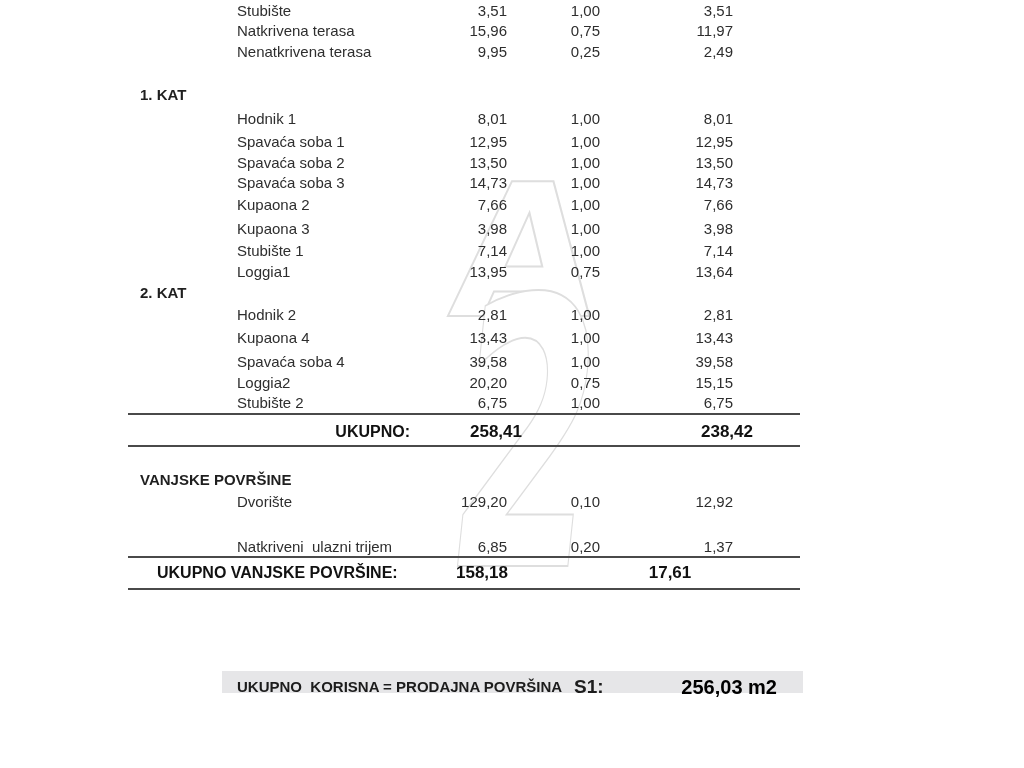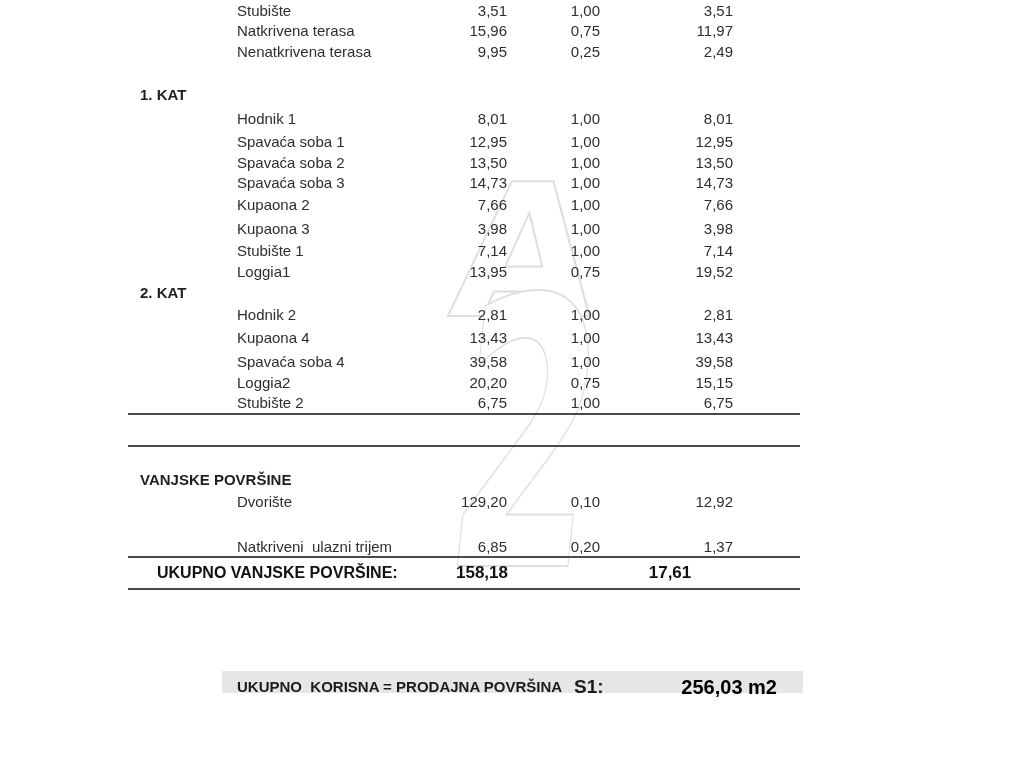--- a/index.html
+++ b/index.html
@@ -102,21 +102,21 @@
   <div class="row" style="top:241px">
     <span class="lbl">Stubište 1</span>
     <span class="c1">7,14</span>
     <span class="c2">1,00</span>
     <span class="c3">7,14</span>
   </div>
   <div class="row" style="top:262px">
     <span class="lbl">Loggia1</span>
     <span class="c1">13,95</span>
     <span class="c2">0,75</span>
-    <span class="c3">19,52</span>
+    <span class="c3">13,64</span>
   </div>
 
   <div class="heading" style="top:283px">2. KAT</div>
   <div class="row" style="top:305px">
     <span class="lbl">Hodnik 2</span>
     <span class="c1">2,81</span>
     <span class="c2">1,00</span>
     <span class="c3">2,81</span>
   </div>
   <div class="row" style="top:328px">
@@ -138,20 +138,25 @@
     <span class="c3">15,15</span>
   </div>
   <div class="row" style="top:393px">
     <span class="lbl">Stubište 2</span>
     <span class="c1">6,75</span>
     <span class="c2">1,00</span>
     <span class="c3">6,75</span>
   </div>
 
   <div class="hline" style="top:413px"></div>
+  <div class="total-row" style="top:420px">
+    <span class="t-label">UKUPNO:</span>
+    <span class="t-area">258,41</span>
+    <span class="t-red">238,42</span>
+  </div>
   <div class="hline" style="top:445px"></div>
 
   <div class="heading" style="top:470px">VANJSKE POVRŠINE</div>
   <div class="row" style="top:492px">
     <span class="lbl">Dvorište</span>
     <span class="c1">129,20</span>
     <span class="c2">0,10</span>
     <span class="c3">12,92</span>
   </div>
   <div class="row" style="top:537px">

